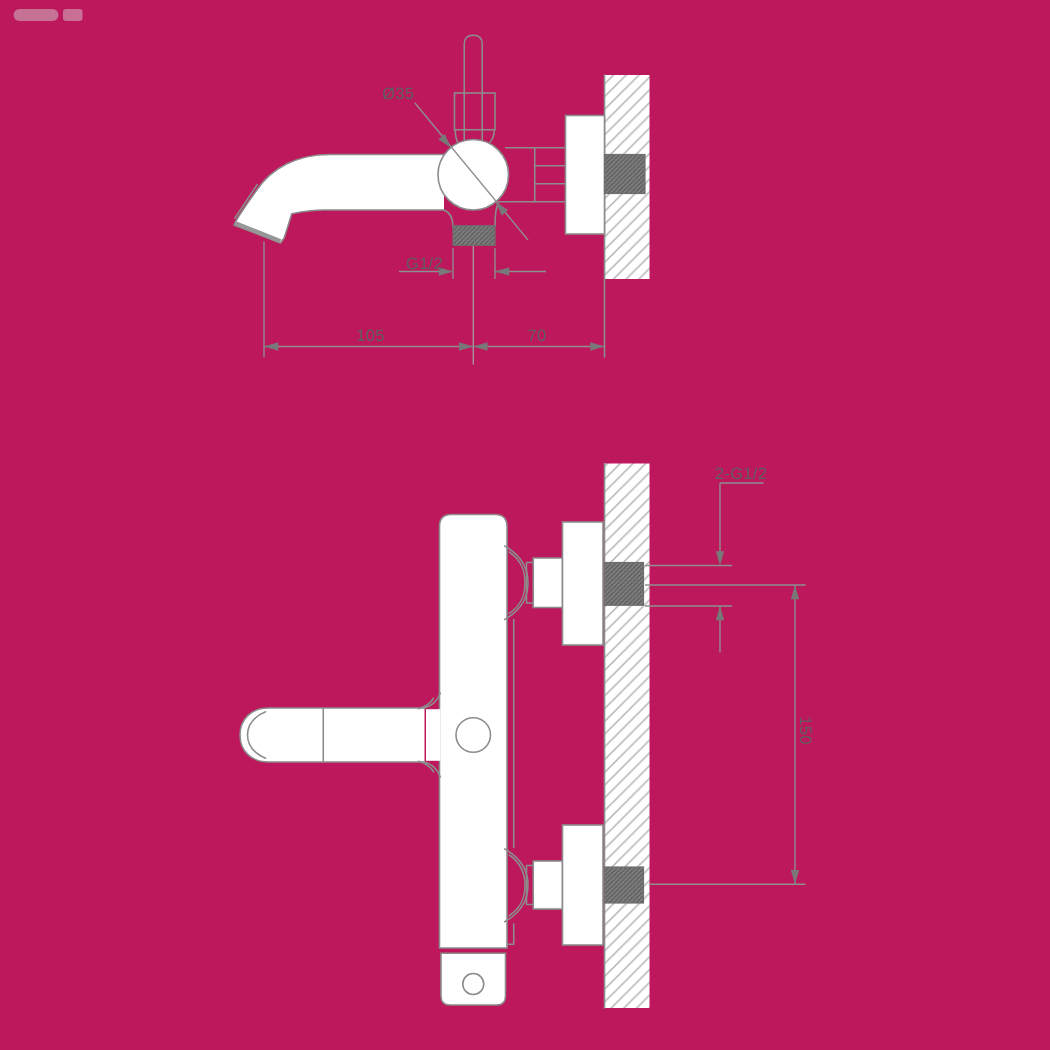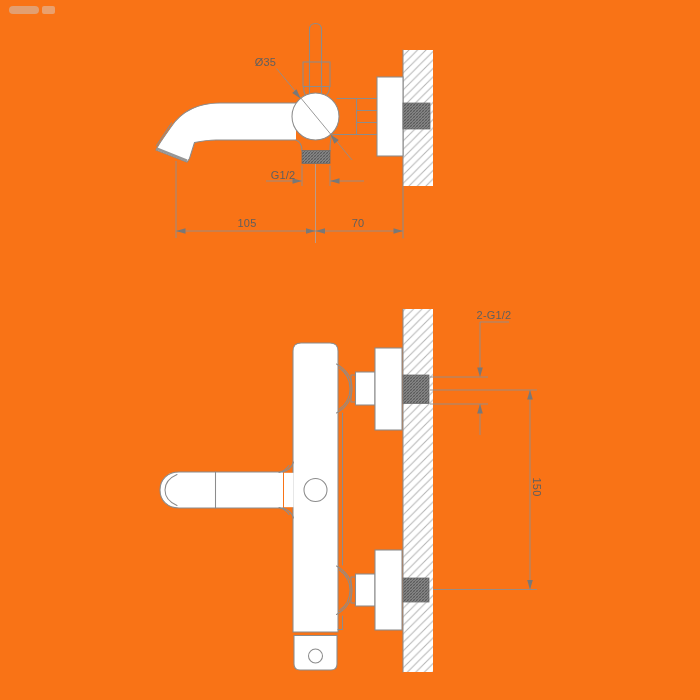--- a/index.html
+++ b/index.html
@@ -1,16 +1,16 @@
 <!DOCTYPE html>
 <html><head>
 <meta charset="utf-8">
 <style>
   html,body{margin:0;padding:0;background:#ffffff;}
-  .page{position:relative;width:700px;height:700px;background:#f97316;overflow:hidden;}
+  .page{position:relative;width:700px;height:700px;background:#be185d;overflow:hidden;}
   svg{display:block;}
   text{font-family:"Liberation Sans","DejaVu Sans",sans-serif;font-size:11px;letter-spacing:0.2px;}
   .dimtext{font-size:11px;}
 </style>
 </head>
 <body>
 
 <div class="page">
 <svg width="700" height="700" viewBox="0 0 700 700">
   <defs>

